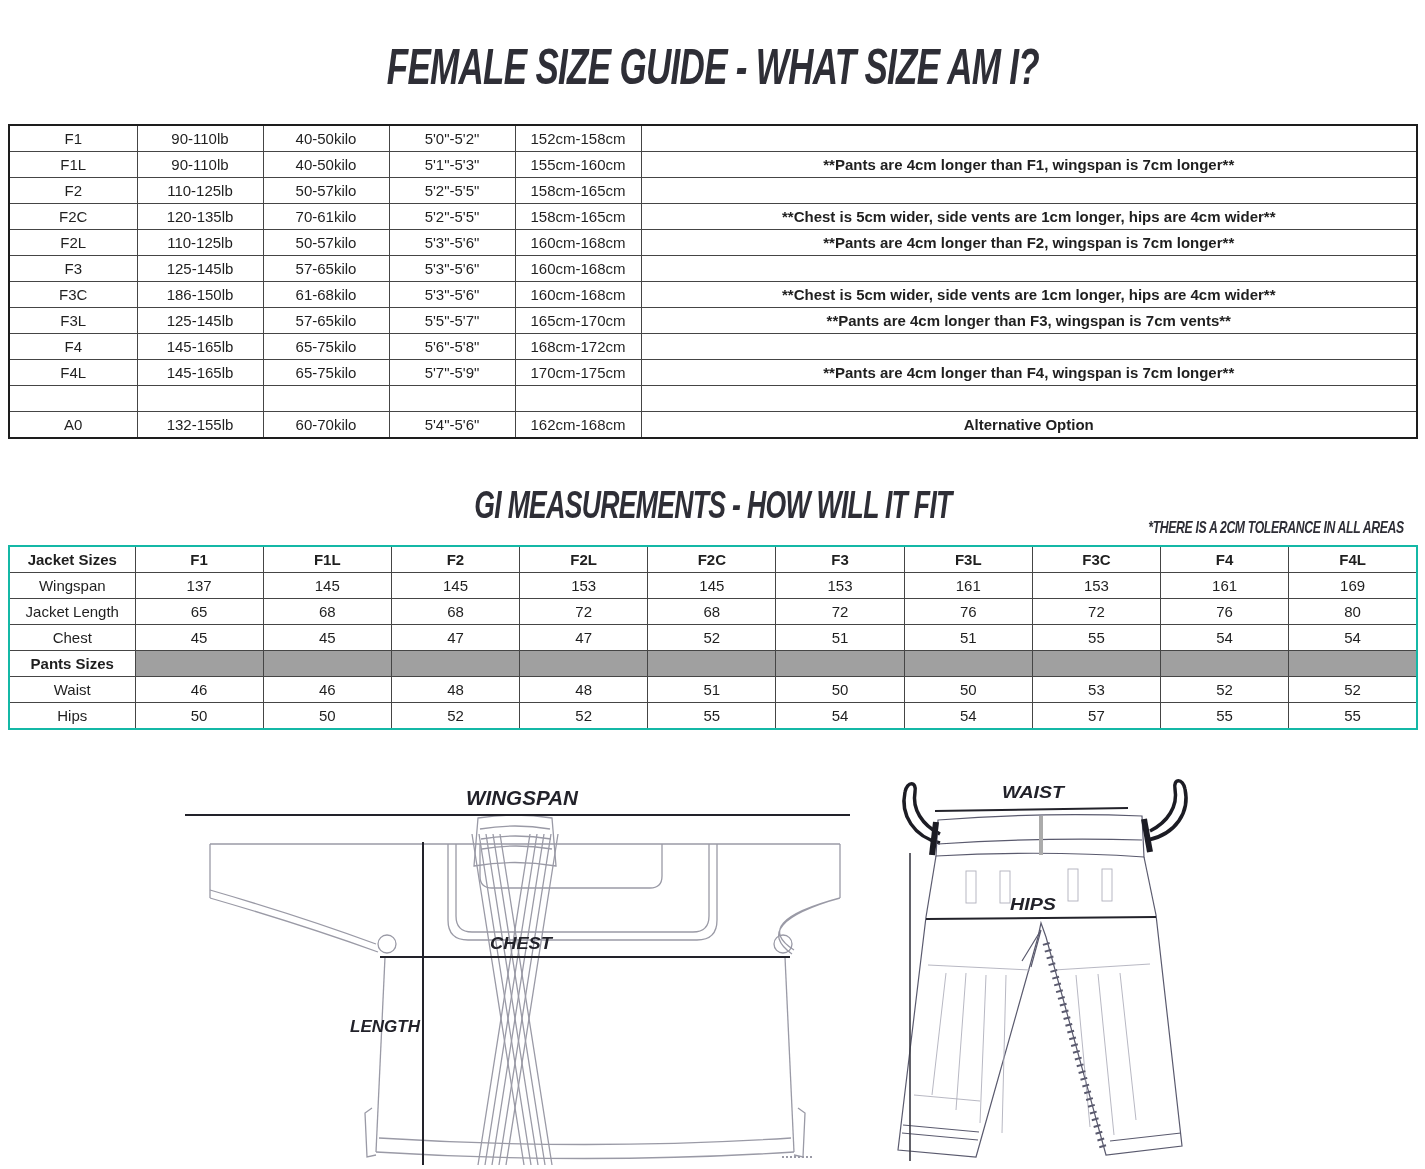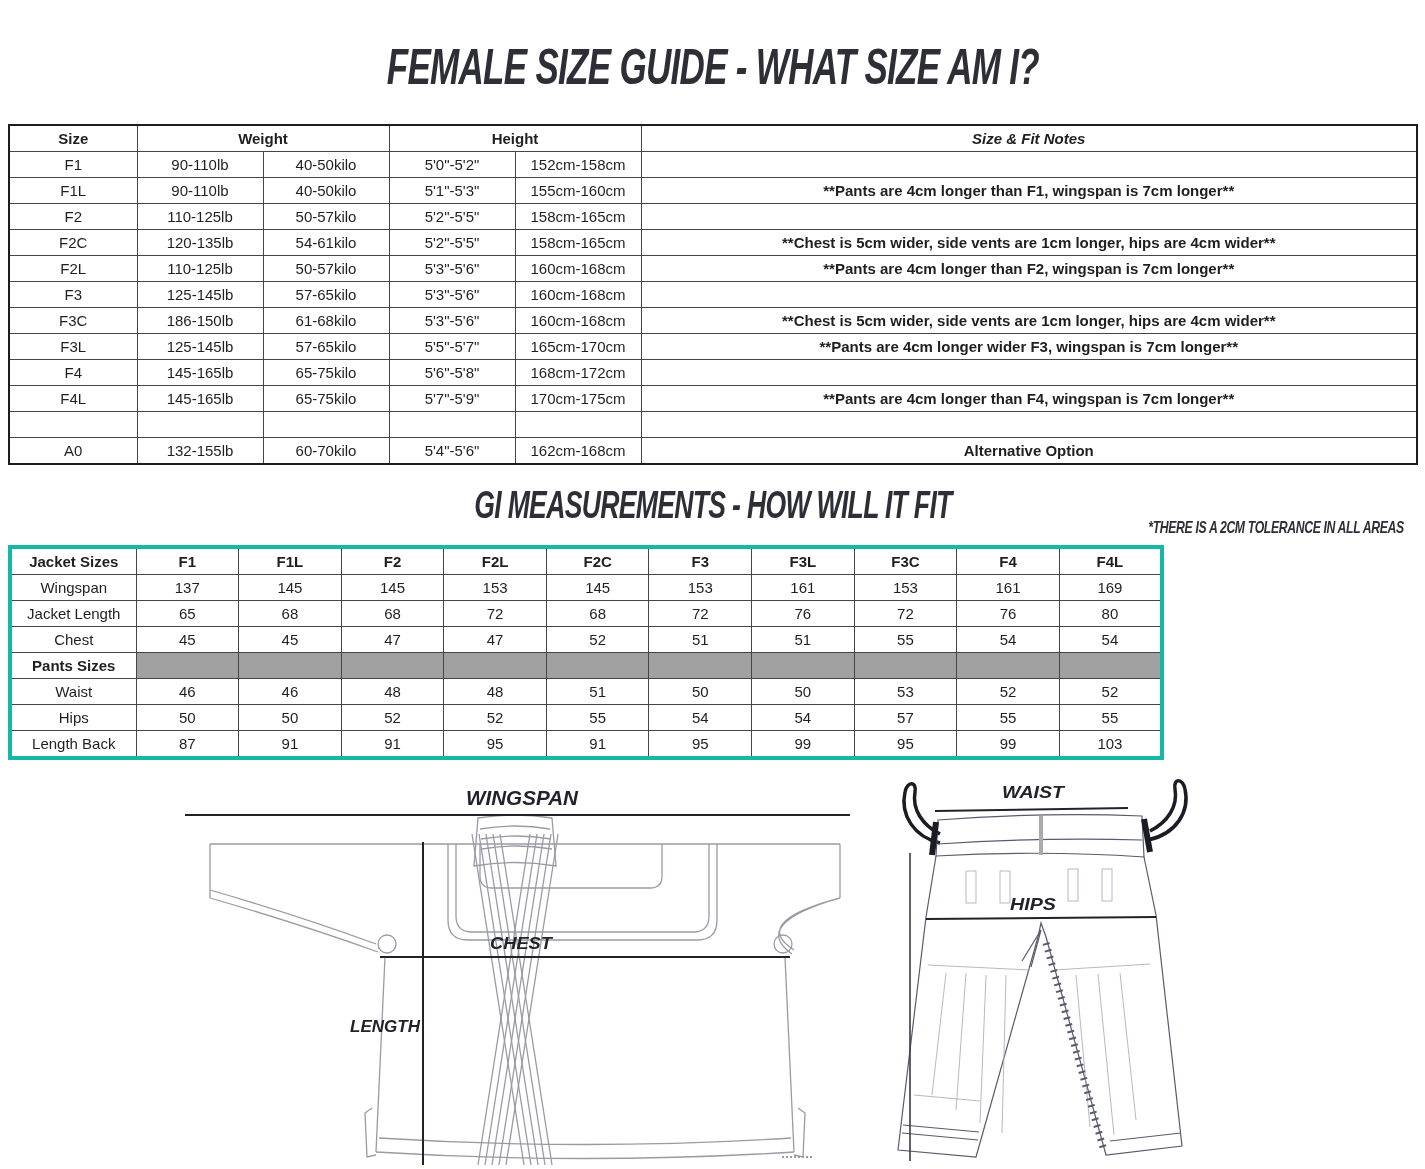--- a/index.html
+++ b/index.html
@@ -9,21 +9,21 @@
   .cond{font-weight:bold;font-style:italic;color:#2e2e36;white-space:nowrap;letter-spacing:-1px;}
   .squish{display:inline-block;transform:scaleX(0.70);}
 
   #title1{position:absolute;top:38px;left:0;width:100%;text-align:center;font-size:50px;font-style:italic;}
   #title2{position:absolute;top:484px;left:0;width:100%;text-align:center;font-size:38px;}
   #tolerance-note{position:absolute;top:518px;right:21px;font-size:17px;letter-spacing:-0.5px;}
   #tolerance-note .squish{transform:scaleX(0.72);transform-origin:right center;}
 
   table{border-collapse:collapse;table-layout:fixed;background:#fff;}
   #size-table{position:absolute;left:8px;top:124px;width:1410px;border:2px solid #1d1d1d;}
-  #meas-table{position:absolute;left:8px;top:545px;width:1156px;border:4px solid #14b8a6;}
+  #meas-table{position:absolute;left:8px;top:545px;width:1410px;border:2px solid #14b8a6;}
   th,td{border:1px solid #454545;height:25px;padding:0 4px;text-align:center;font-size:15px;font-weight:normal;vertical-align:middle;overflow:hidden;white-space:nowrap;}
   th{font-weight:bold;}
   th.notes-h{font-style:italic;}
   td.notes{font-size:15px;font-weight:bold;}
   td.gray{background:#a0a0a0;}
   td.rowlabel{font-weight:normal;}
   th.sec{font-weight:bold;text-align:center;}
 
   .drawlabel{fill:#22222a;font-family:"Liberation Sans",sans-serif;font-weight:bold;font-style:italic;}
   .meas{stroke:#22222a;stroke-width:2;fill:none;}
@@ -44,26 +44,20 @@
 <table id="size-table">
   <colgroup>
       <col style="width:128px">
       <col style="width:126px">
       <col style="width:126px">
       <col style="width:126px">
       <col style="width:126px">
       <col>
     </colgroup>
   <tbody>
-      <tr>
-    <th>Size</th>
-    <th colspan="2">Weight</th>
-    <th colspan="2">Height</th>
-    <th class="notes-h">Size &amp; Fit Notes</th>
-  </tr>
   <tr>
     <td>F1</td>
         <td>90-110lb</td>
         <td>40-50kilo</td>
         <td>5'0"-5'2"</td>
         <td>152cm-158cm</td>
         <td class="notes"></td>
   </tr>
   <tr>
     <td>F1L</td>
@@ -77,21 +71,21 @@
     <td>F2</td>
         <td>110-125lb</td>
         <td>50-57kilo</td>
         <td>5'2"-5'5"</td>
         <td>158cm-165cm</td>
         <td class="notes"></td>
   </tr>
   <tr>
     <td>F2C</td>
         <td>120-135lb</td>
-        <td>54-61kilo</td>
+        <td>70-61kilo</td>
         <td>5'2"-5'5"</td>
         <td>158cm-165cm</td>
         <td class="notes">**Chest is 5cm wider, side vents are 1cm longer, hips are 4cm wider**</td>
   </tr>
   <tr>
     <td>F2L</td>
         <td>110-125lb</td>
         <td>50-57kilo</td>
         <td>5'3"-5'6"</td>
         <td>160cm-168cm</td>
@@ -112,21 +106,21 @@
         <td>5'3"-5'6"</td>
         <td>160cm-168cm</td>
         <td class="notes">**Chest is 5cm wider, side vents are 1cm longer, hips are 4cm wider**</td>
   </tr>
   <tr>
     <td>F3L</td>
         <td>125-145lb</td>
         <td>57-65kilo</td>
         <td>5'5"-5'7"</td>
         <td>165cm-170cm</td>
-        <td class="notes">**Pants are 4cm longer wider F3, wingspan is 7cm longer**</td>
+        <td class="notes">**Pants are 4cm longer than F3, wingspan is 7cm vents**</td>
   </tr>
   <tr>
     <td>F4</td>
         <td>145-165lb</td>
         <td>65-75kilo</td>
         <td>5'6"-5'8"</td>
         <td>168cm-172cm</td>
         <td class="notes"></td>
   </tr>
   <tr>
@@ -247,33 +241,20 @@
     <td>50</td>
         <td>50</td>
         <td>52</td>
         <td>52</td>
         <td>55</td>
         <td>54</td>
         <td>54</td>
         <td>57</td>
         <td>55</td>
         <td>55</td>
-  </tr>
-  <tr>
-    <td class="rowlabel">Length Back</td>
-    <td>87</td>
-        <td>91</td>
-        <td>91</td>
-        <td>95</td>
-        <td>91</td>
-        <td>95</td>
-        <td>99</td>
-        <td>95</td>
-        <td>99</td>
-        <td>103</td>
   </tr>
 </tbody>
   </table>
 
 <svg id="jacket-svg" width="730" height="395" viewBox="0 0 730 395">
 
   <g class="outl">
     <path d="M60,72 H690"></path>
     <path d="M60,72 V126"></path>
     <path d="M690,72 V126"></path>

